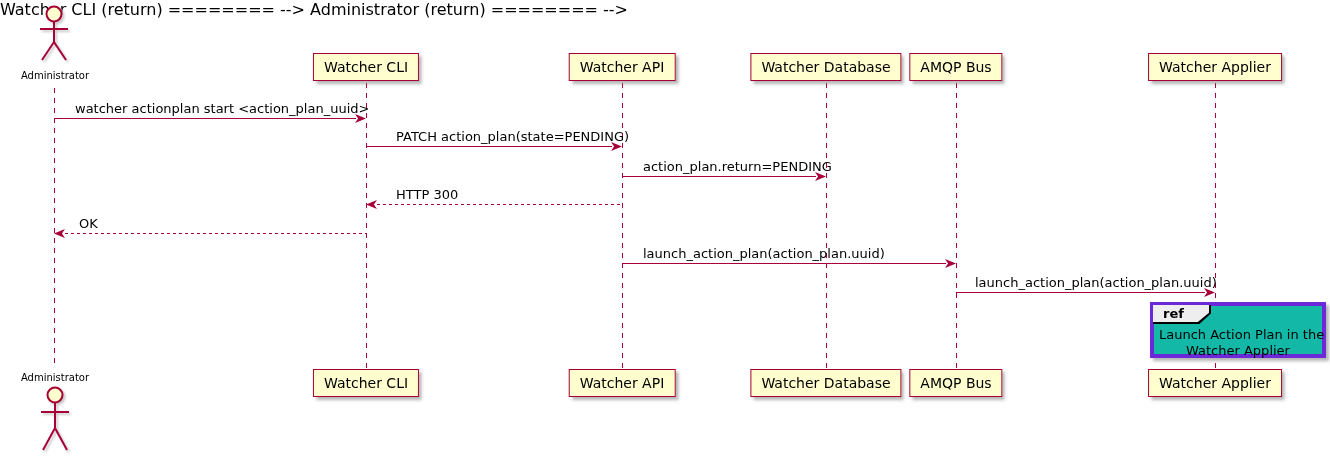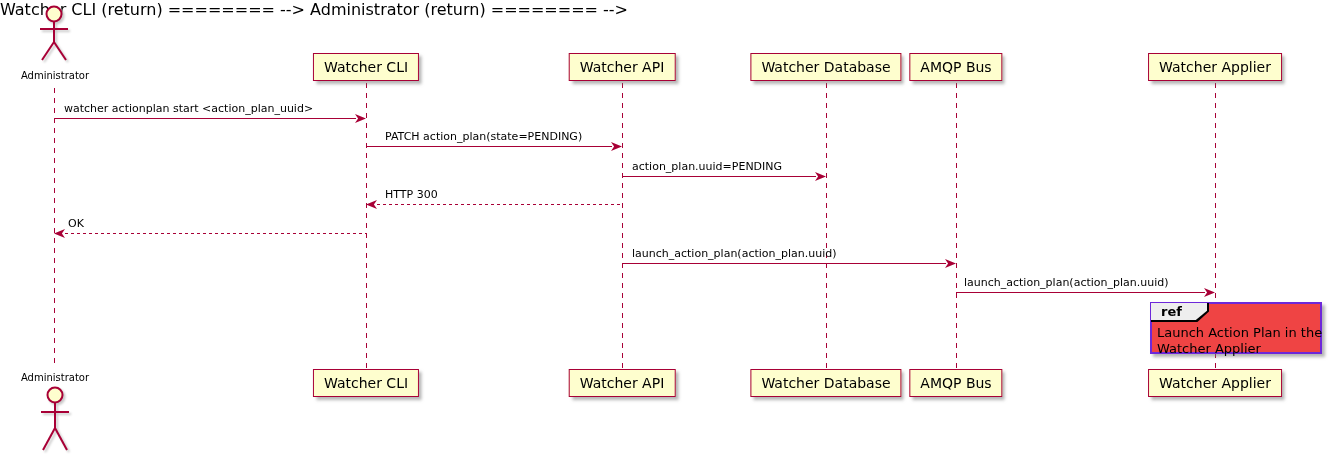--- a/index.html
+++ b/index.html
@@ -27,37 +27,37 @@
   .actor-svg{position:absolute;filter:drop-shadow(2.5px 2.5px 1px #c8c8c8);}
   
   .msg-line{position:absolute;height:1px;background:#A80036;}
   .msg-line.dotted{
     background:repeating-linear-gradient(90deg,#A80036 0 3px,transparent 3px 6px);
   }
   .ah{position:absolute;width:11px;height:9px;background:#A80036;}
   .ah.right{clip-path:polygon(0 0,100% 50%,0 100%,28% 50%);}
   .ah.left{clip-path:polygon(100% 0,0 50%,100% 100%,72% 50%);}
   .msg-label{
-    position:absolute;font-size:11px;line-height:15px;white-space:nowrap;
+    position:absolute;font-size:13px;line-height:15px;white-space:nowrap;margin-left:11px;
   }
   
   .ref-box{
-    position:absolute;background:#ef4444;border:2px solid #6d28d9;
+    position:absolute;background:#14b8a6;border:4px solid #6d28d9;
     box-shadow:3px 3px 3px rgba(120,120,120,0.55);
   }
   .ref-tab{
     position:absolute;left:-1px;top:-1px;width:58px;height:19px;background:#000;
     clip-path:polygon(0 0,100% 0,100% 45%,80% 100%,0 100%);
   }
   .ref-tab-inner{
     position:absolute;left:0;top:0;width:56px;height:17px;background:#EEEEEE;
     clip-path:polygon(0 0,100% 0,100% 45%,80% 100%,0 100%);
     font-size:13px;font-weight:bold;line-height:17px;padding-left:10px;box-sizing:border-box;
   }
-  .ref-body{padding:21px 5px 3px 5px;font-size:13px;line-height:16px;white-space:nowrap;}
+  .ref-body{padding:21px 5px 3px 5px;font-size:13px;line-height:16px;white-space:nowrap;text-align:center;}
 </style>
 </head>
 <body>
 
 <div class="canvas">
 
   
   <div class="lifeline" style="left:54px;top:88px;height:280px"></div>
   <div class="lifeline" style="left:366px;top:83px;height:286px"></div>
   <div class="lifeline" style="left:622px;top:83px;height:286px"></div>
@@ -86,21 +86,21 @@
   <div class="msg-label" style="left:64px;top:101px">watcher actionplan start &lt;action_plan_uuid&gt;</div>
   <div class="msg-line" style="left:54px;top:118px;width:302px"></div>
   <div class="ah right" style="left:355px;top:114px"></div>
 
   
   <div class="msg-label" style="left:385px;top:129px">PATCH action_plan(state=PENDING)</div>
   <div class="msg-line" style="left:366px;top:146px;width:246px"></div>
   <div class="ah right" style="left:611px;top:142px"></div>
 
   
-  <div class="msg-label" style="left:632px;top:159px">action_plan.uuid=PENDING</div>
+  <div class="msg-label" style="left:632px;top:159px">action_plan.return=PENDING</div>
   <div class="msg-line" style="left:622px;top:176px;width:194px"></div>
   <div class="ah right" style="left:815px;top:172px"></div>
 
    Watcher CLI (return) ======== --&gt;
   <div class="msg-label" style="left:385px;top:187px">HTTP 300</div>
   <div class="msg-line dotted" style="left:377px;top:204px;width:245px"></div>
   <div class="ah left" style="left:366px;top:200px"></div>
 
    Administrator (return) ======== --&gt;
   <div class="msg-label" style="left:68px;top:216px">OK</div>

